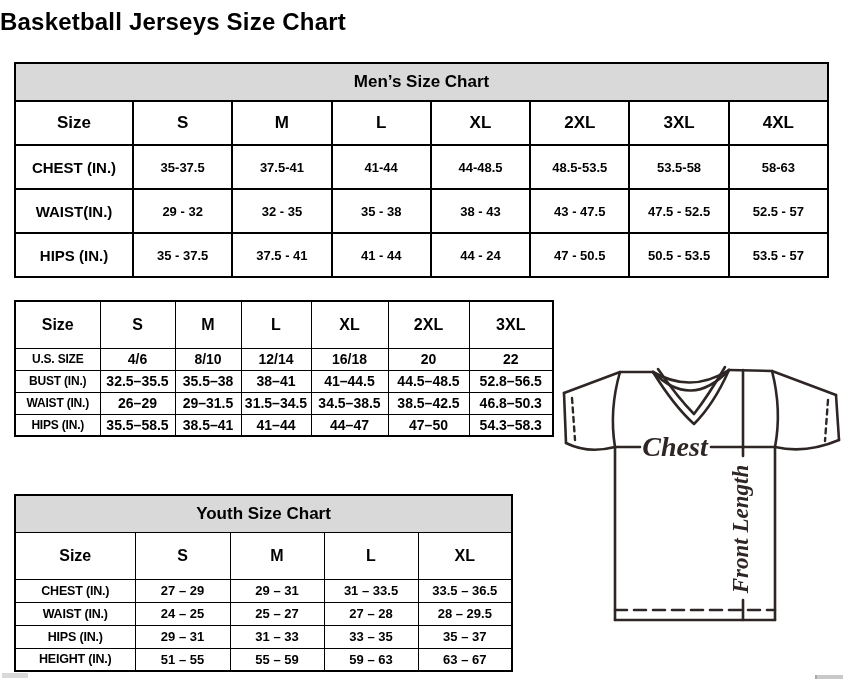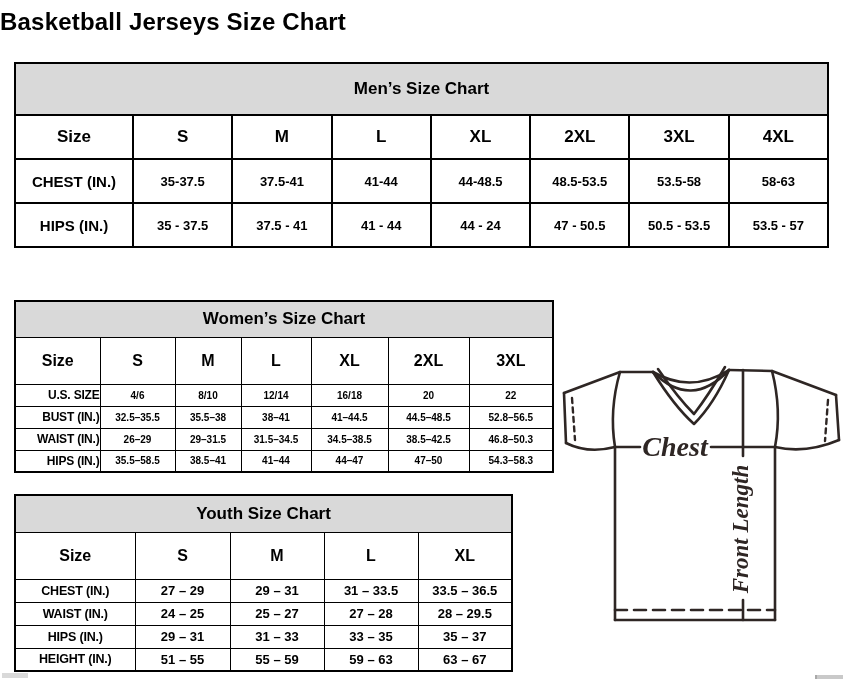--- a/index.html
+++ b/index.html
@@ -16,34 +16,34 @@
     border:2px solid #000;
   }
   table.sizetable th,table.sizetable td{
     border:1px solid #000;text-align:center;vertical-align:middle;
     padding:0;font-weight:bold;overflow:hidden;white-space:nowrap;
   }
   tr.titlerow th{background:#d9d9d9;font-size:17px;}
   
   table.mens{left:14px;top:62px;width:815px;}
   table.mens th,table.mens td{border-width:2px;}
-  table.mens tr.titlerow{height:52px;margin-top:32px;}
+  table.mens tr.titlerow{height:38px;margin-top:32px;}
   table.mens tr.colhead{height:44px;}
   table.mens tr.datarow{height:44px;}
   table.mens tr.colhead th{font-size:17px;}
   table.mens td{font-size:13px;}
   table.mens td.rowlabel{font-size:15px;}
   
   table.womens{left:14px;top:300px;width:538px;}
   table.womens tr.titlerow{height:36px;}
   table.womens tr.colhead{height:47px;}
   table.womens tr.datarow{height:22px;}
   table.womens tr.colhead th{font-size:16px;}
-  table.womens td{font-size:10px;}
-  table.womens td.rowlabel{font-size:12px;letter-spacing:-0.2px;text-align:right;}
+  table.womens td{font-size:14px;}
+  table.womens td.rowlabel{font-size:12px;letter-spacing:-0.2px;}
   
   table.youth{left:14px;top:494px;width:497px;}
   table.youth tr.titlerow{height:37px;}
   table.youth tr.colhead{height:47px;}
   table.youth tr.datarow{height:23px;}
   table.youth tr.colhead th{font-size:16px;}
   table.youth td{font-size:13px;}
   table.youth td.rowlabel{font-size:12.5px;letter-spacing:-0.2px;}
   
   .jersey-wrap{position:absolute;left:556px;top:362px;width:287px;height:270px;}
@@ -93,20 +93,30 @@
     </tr>
     <tr class="datarow">
       <td class="rowlabel">CHEST (IN.)</td>
       <td>35-37.5</td>
       <td>37.5-41</td>
       <td>41-44</td>
       <td>44-48.5</td>
       <td>48.5-53.5</td>
       <td>53.5-58</td>
       <td>58-63</td>
+    </tr>
+    <tr class="datarow">
+      <td class="rowlabel">WAIST(IN.)</td>
+      <td>29 - 32</td>
+      <td>32 - 35</td>
+      <td>35 - 38</td>
+      <td>38 - 43</td>
+      <td>43 - 47.5</td>
+      <td>47.5 - 52.5</td>
+      <td>52.5 - 57</td>
     </tr>
     <tr class="datarow">
       <td class="rowlabel">HIPS (IN.)</td>
       <td>35 - 37.5</td>
       <td>37.5 - 41</td>
       <td>41 - 44</td>
       <td>44 - 24</td>
       <td>47 - 50.5</td>
       <td>50.5 - 53.5</td>
       <td>53.5 - 57</td>
@@ -118,23 +128,20 @@
   <colgroup>
       <col style="width:85px">
       <col style="width:75px">
       <col style="width:66px">
       <col style="width:70px">
       <col style="width:77px">
       <col style="width:81px">
       <col style="width:84px">
     </colgroup>
   <tbody>
-    <tr class="titlerow">
-      <th colspan="7">Women’s Size Chart</th>
-    </tr>
     <tr class="colhead">
       <th>Size</th>
       <th>S</th>
       <th>M</th>
       <th>L</th>
       <th>XL</th>
       <th>2XL</th>
       <th>3XL</th>
     </tr>
     <tr class="datarow">

